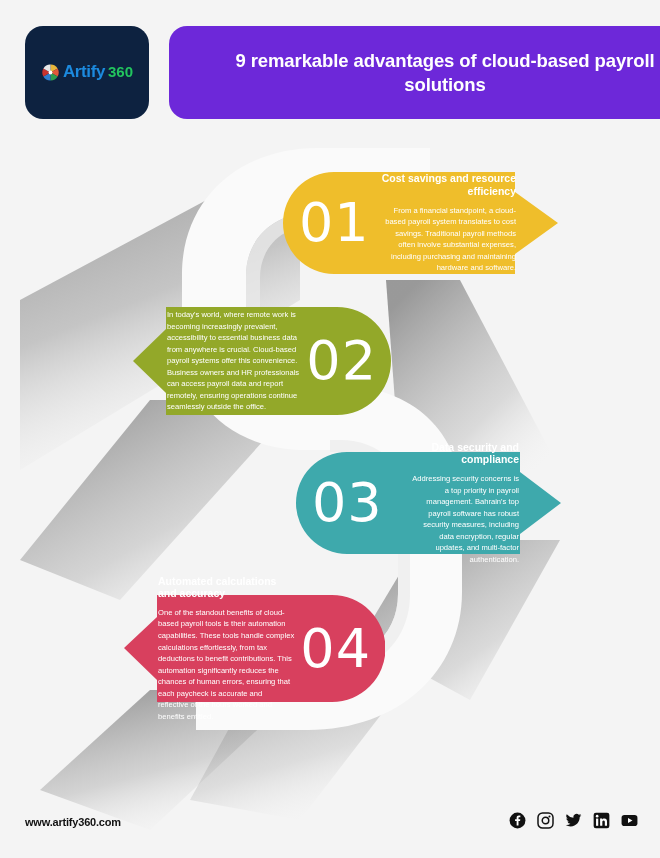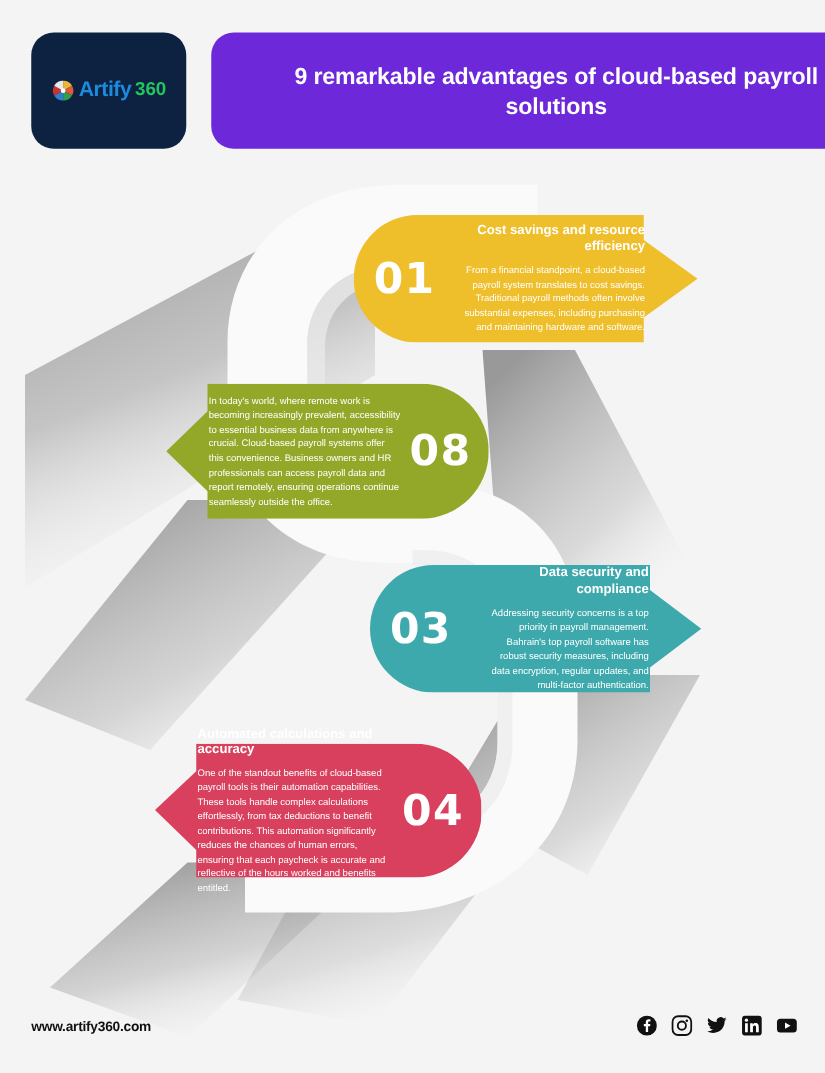--- a/index.html
+++ b/index.html
@@ -106,22 +106,22 @@
   }
   .card-content {
     position: absolute;
     inset: 0;
     display: flex;
     align-items: center;
     box-sizing: border-box;
   }
 
   .num {
-    font-size: 34px;
-    font-weight: 700;
+    font-size: 54px;
+    font-weight: 400;
     color: #ffffff;
     letter-spacing: 1px;
     line-height: 1;
     flex: 0 0 auto;
     font-family: "DejaVu Sans", sans-serif;
   }
   .card-text {
     flex: 1 1 auto;
   }
   .card-title {
@@ -300,21 +300,21 @@
         <div class="card-body">From a financial standpoint, a cloud-based payroll system translates to cost savings. Traditional payroll methods often involve substantial expenses, including purchasing and maintaining hardware and software.</div>
       </div>
     </div>
   </div>
 
   <div class="card" id="card-2">
     <svg class="card-shape" viewBox="0 0 258 108" preserveAspectRatio="none" xmlns="http://www.w3.org/2000/svg">
       <path d="M 204 0 L 33 0 L 33 22 L 0 54 L 33 86 L 33 108 L 204 108 A 54 54 0 0 0 204 0 Z" fill="#93a829"></path>
     </svg>
     <div class="card-content">
-      <div class="num">08</div>
+      <div class="num">02</div>
       <div class="card-text">
         <div class="card-body">In today's world, where remote work is becoming increasingly prevalent, accessibility to essential business data from anywhere is crucial. Cloud-based payroll systems offer this convenience. Business owners and HR professionals can access payroll data and report remotely, ensuring operations continue seamlessly outside the office.</div>
       </div>
     </div>
   </div>
 
   <div class="card" id="card-3">
     <svg class="card-shape" viewBox="0 0 265 102" preserveAspectRatio="none" xmlns="http://www.w3.org/2000/svg">
       <path d="M 51 0 L 224 0 L 224 20 L 265 51 L 224 82 L 224 102 L 51 102 A 51 51 0 0 1 51 0 Z" fill="#3ea9ac"></path>
     </svg>

